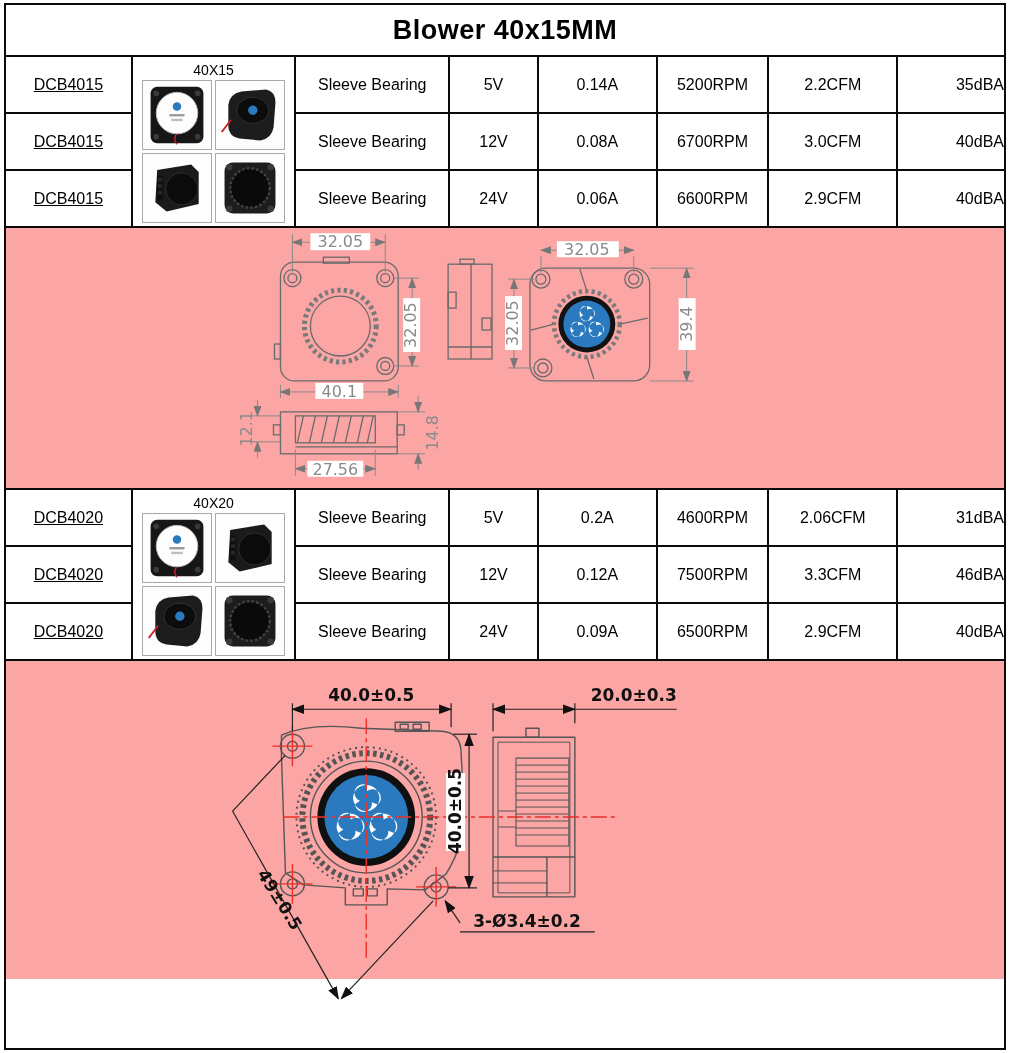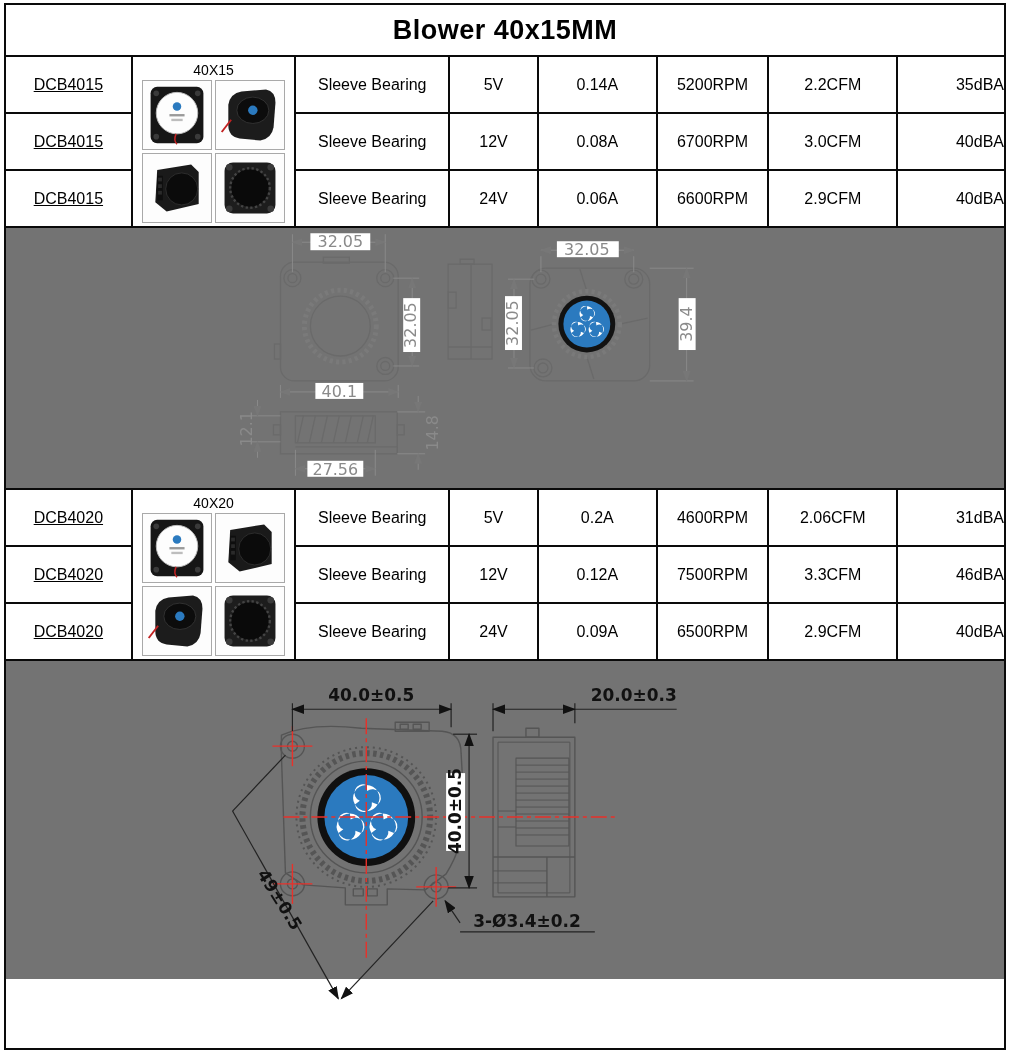--- a/index.html
+++ b/index.html
@@ -10,21 +10,21 @@
   table.spec{width:100%;border-collapse:collapse;table-layout:fixed;}
   table.spec td{border:2px solid #0a0a0a;text-align:center;vertical-align:middle;font-size:16px;height:55px;padding:0;}
   table.spec tr:first-child td{border-top:none;}
   table.spec td:first-child{border-left:none;text-decoration:underline;}
   table.spec td:last-child{border-right:none;text-align:right;}
   td.imgcell{padding:2px 4px;}
   .imglabel{font-size:14px;font-weight:normal;margin:1px 0 2px 0;}
   .thumbgrid{display:grid;grid-template-columns:70px 70px;grid-template-rows:70px 70px;gap:3px;justify-content:center;}
   .thumb{border:1px solid #a9a9a9;background:#fdfdfd;display:flex;align-items:center;justify-content:center;}
   .thumb svg{display:block;width:66px;height:66px;}
-  .drawing-area{position:relative;background:#737373;}
+  .drawing-area{position:relative;background:#fca5a5;}
   .drawing-area.first{height:260px;border-bottom:2px solid #0a0a0a;}
   .drawing-area.second{height:318px;}
   .drawing-area svg{display:block;width:998px;}
   svg text{font-family:"DejaVu Sans","Liberation Sans",sans-serif;}
   .dim1{fill:#8a8a8a;font-size:16px;}
   .dim2{fill:#111;font-size:17px;font-weight:bold;}
   .hidden-defs{position:absolute;width:0;height:0;overflow:hidden;}
 </style>
 </head>
 <body>

